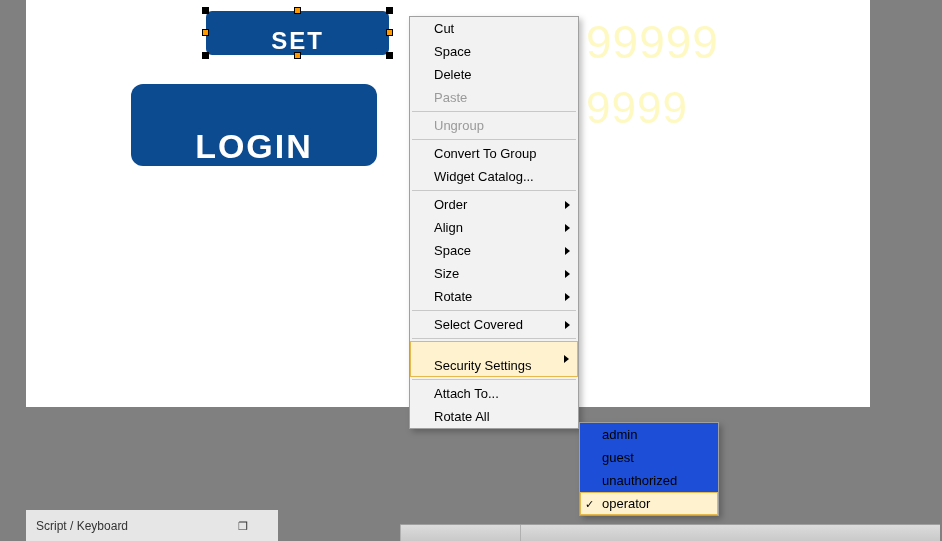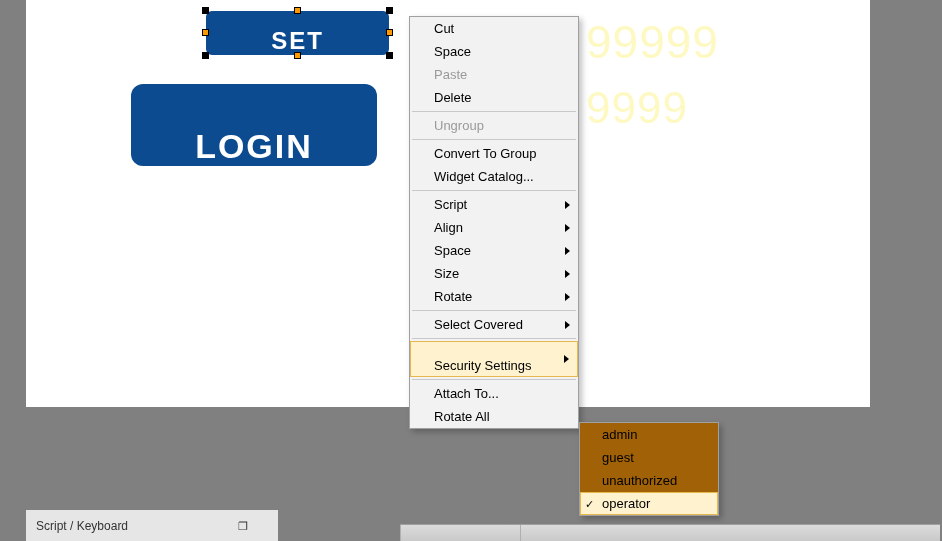--- a/index.html
+++ b/index.html
@@ -90,21 +90,21 @@
     border: 1px solid #e6b84d;
     padding: 16px 23px 3px 23px;
   }
   .ctx .row.highlight .arrow { border-left-color: #000; }
 
   
   .submenu {
     position: absolute;
     left: 579px; top: 422px;
     width: 140px;
-    background: #a16207;
+    background: #1d4ed8;
     border: 1px solid #a0a0a0;
     box-shadow: 3px 3px 6px rgba(0,0,0,.25);
   }
   .submenu .row {
     padding: 4px 12px 4px 22px;
     font-size: 13px;
     color: #000;
     position: relative;
   }
   .submenu .row.highlight {
@@ -156,29 +156,29 @@
   <div class="handle" style="left:-4px; top:18px;"></div>
   <div class="handle" style="left:180px; top:18px;"></div>
   <div class="handle corner" style="left:-4px; top:41px;"></div>
   <div class="handle" style="left:88px; top:41px;"></div>
   <div class="handle corner" style="left:180px; top:41px;"></div>
 </div>
 
 <div class="ctx" id="ctx">
     <div class="row"><span>Cut</span></div>
     <div class="row"><span>Space</span></div>
+    <div class="row"><span>Delete</span></div>
     <div class="row disabled"><span>Paste</span></div>
-    <div class="row"><span>Delete</span></div>
     <div class="sep"></div>
     <div class="row disabled"><span>Ungroup</span></div>
     <div class="sep"></div>
     <div class="row"><span>Convert To Group</span></div>
     <div class="row"><span>Widget Catalog...</span></div>
     <div class="sep"></div>
-    <div class="row"><span>Script</span><span class="arrow"></span></div>
+    <div class="row"><span>Order</span><span class="arrow"></span></div>
     <div class="row"><span>Align</span><span class="arrow"></span></div>
     <div class="row"><span>Space</span><span class="arrow"></span></div>
     <div class="row"><span>Size</span><span class="arrow"></span></div>
     <div class="row"><span>Rotate</span><span class="arrow"></span></div>
     <div class="sep"></div>
     <div class="row"><span>Select Covered</span><span class="arrow"></span></div>
     <div class="sep"></div>
     <div class="row highlight"><span>Security Settings</span><span class="arrow"></span></div>
     <div class="sep"></div>
     <div class="row"><span>Attach To...</span></div>

